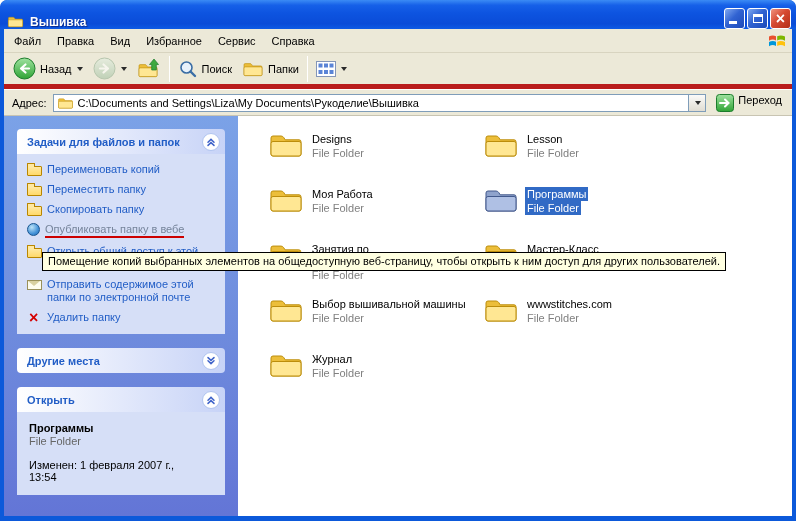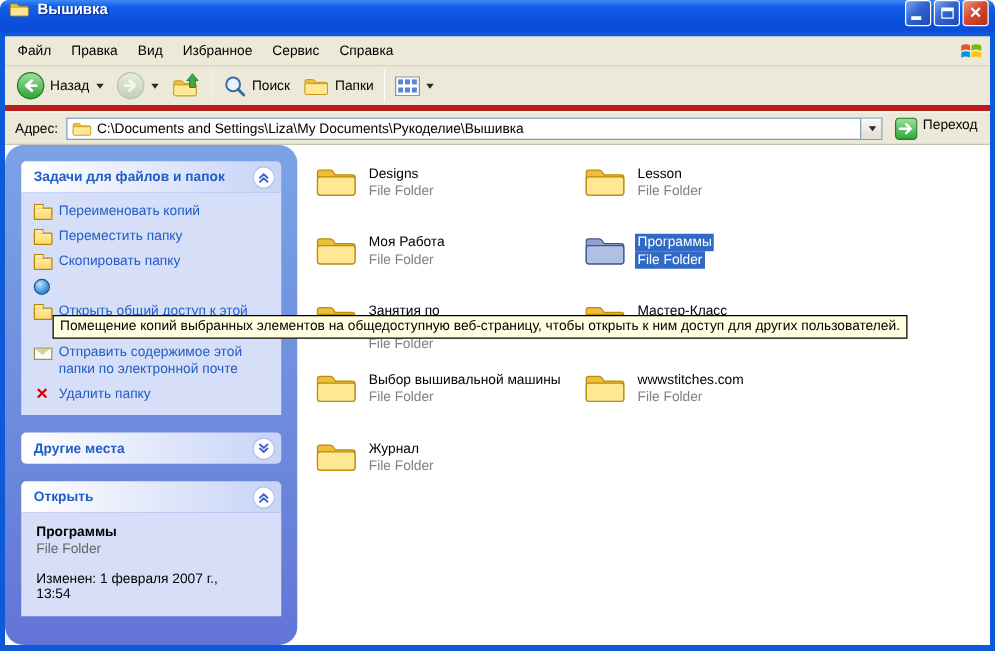--- a/index.html
+++ b/index.html
@@ -2,21 +2,21 @@
 <html><head>
 <meta charset="utf-8">
 <style>
   html,body { margin:0; padding:0; background:#fff; }
   * { box-sizing:border-box; font-family:"Liberation Sans", sans-serif; }
 
   .window { width:796px; height:521px; background:#0C59DA; border-radius:7px 7px 0 0;
             position:relative; overflow:hidden; display:flex; flex-direction:column; }
 
   
-  .titlebar { height:29px; flex:none; display:flex; align-items:flex-start; padding:0 5px 0 7px;
+  .titlebar { height:29px; flex:none; display:flex; align-items:flex-end; padding:0 5px 0 7px;
               background:linear-gradient(180deg,#3B8BF5 0%,#1660E8 18%,#0D54E0 45%,#0A4CD8 82%,#0E5BE5 100%);
               border-radius:7px 7px 0 0; }
   .win-title { color:#fff; font-size:12px; font-weight:bold; margin-left:6px;
                text-shadow:1px 1px 1px #0A2A8A; flex:1; }
   .tb-buttons { display:flex; gap:2px; }
   .cap-btn { width:21px; height:21px; border:1px solid #fff; border-radius:3px;
              display:flex; align-items:center; justify-content:center; position:relative; }
   .cap-btn.blue { background:linear-gradient(135deg,#7FA8F0,#3163D2 45%,#1D49B8); }
   .cap-btn.red  { background:linear-gradient(135deg,#F0937E,#D64A32 45%,#B32E16); }
   .glyph-min { position:absolute; left:4px; bottom:4px; width:8px; height:3px; background:#fff; }
@@ -50,21 +50,21 @@
   .addr-combo { flex:1; height:18px; background:#fff; border:1px solid #7F9DB9;
                 display:flex; align-items:center; gap:4px; padding-left:3px; overflow:hidden; }
   .addr-text { font-size:11px; white-space:nowrap; flex:1; }
   .addr-drop { width:17px; height:20px; flex:none; background:linear-gradient(#FEFEFE,#DDD9CD);
                border-left:1px solid #7F9DB9; display:flex; align-items:center; justify-content:center; }
   .go { display:flex; align-items:flex-start; gap:4px; padding:0 4px; font-size:11px; }
 
   
   .main { flex:1; display:flex; min-height:0; background:#fff; }
   .sidebar { width:234px; flex:none; padding-top:13px;
-             background:linear-gradient(180deg,#7BA2E7 0%,#6E8BDD 55%,#6375D6 100%); overflow:hidden;border-radius:15px; }
+             background:linear-gradient(180deg,#7BA2E7 0%,#6E8BDD 55%,#6375D6 100%); overflow:hidden; }
   .panel { margin:0 13px 14px; font-size:11px; }
   .panel-header { height:25px; display:flex; align-items:center; justify-content:space-between;
                   padding:0 5px 0 10px; border-radius:4px 4px 0 0;
                   background:linear-gradient(90deg,#FFFFFF 0%,#C7D3F7 100%);
                   color:#215DC6; font-weight:bold; cursor:pointer; }
   .panel.collapsed .panel-header { border-radius:4px; }
   .chev-btn { width:18px; height:18px; border-radius:50%; background:#fff; border:1px solid #B0C4F0;
               display:flex; align-items:center; justify-content:center; flex:none; }
   .chev.down { transform:rotate(180deg); }
   .panel-body { background:#D6DFF7; padding:9px 6px 3px 10px; }
@@ -93,21 +93,21 @@
       font-size:16px; line-height:13px; position:absolute; left:2px; top:0; }
 
   .details-body { padding:10px 12px 12px; }
   .detail-name { font-weight:bold; color:#000; }
   .detail-type { color:#666; margin-top:1px; }
   .detail-modified { margin-top:12px; width:165px; color:#000; }
 
   
   .content { flex:1; background:#fff; position:relative; overflow:hidden; }
   .folders-grid { display:grid; grid-template-columns:215px 215px; justify-content:start;
-                  row-gap:19px; padding:14px 0 0 13px; }
+                  row-gap:19px; padding:14px 0 0 13px;margin-left:17px; }
   .tile { display:flex; gap:6px; width:205px; height:36px; align-items:flex-start; cursor:default; }
   .tile-text { display:flex; flex-direction:column; align-items:flex-start; padding-top:2px; }
   .tile-name { font-size:11px; color:#000; padding:1px 2px; line-height:12px; }
   .tile-type { font-size:11px; color:#808080; padding:1px 2px; line-height:12px; }
   .tile.selected .tile-name, .tile.selected .tile-type { background:#316AC5; color:#fff; }
   .tile.selected .f-back  { fill:#8FA3CC; stroke:#42598C; }
   .tile.selected .f-front { fill:#AFC0E4; stroke:#42598C; }
 
   
   .tooltip { position:absolute; left:42px; top:252px; z-index:40; background:#FFFFE1;
@@ -270,20 +270,21 @@
                   <span class="task-label">Переместить папку</span>
                 </div>
 
                 <div class="task-item">
                   <span class="task-icon" data-icon="copy-folder-icon"></span>
                   <span class="task-label">Скопировать папку</span>
                 </div>
 
                 <div class="task-item underlined">
                   <span class="task-icon" data-icon="publish-folder-icon"></span>
+                  <span class="task-label">Опубликовать папку в вебе</span>
                 </div>
 
                 <div class="task-item">
                   <span class="task-icon" data-icon="share-folder-icon"></span>
                   <span class="task-label">Открыть общий доступ к этой папке</span>
                 </div>
 
                 <div class="task-item">
                   <span class="task-icon" data-icon="email-folder-icon"></span>
                   <span class="task-label">Отправить содержимое этой папки по электронной почте</span>

